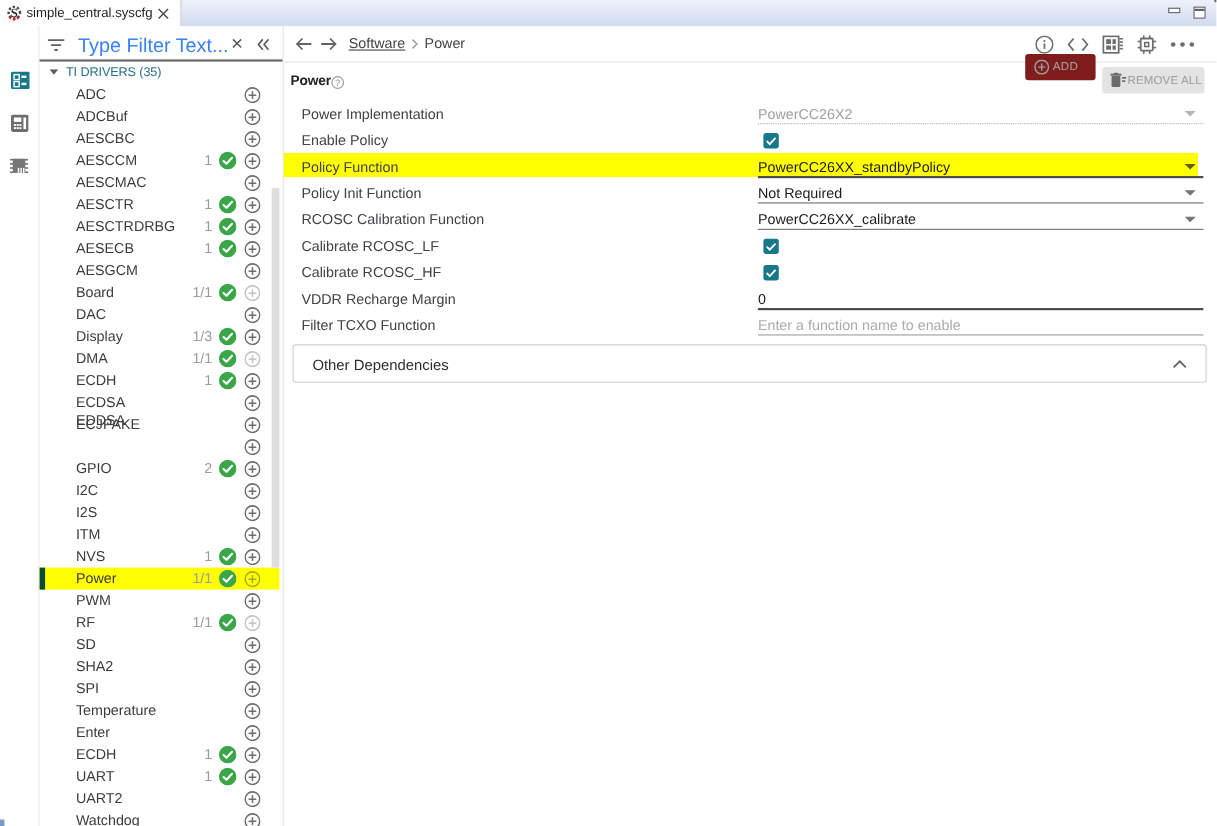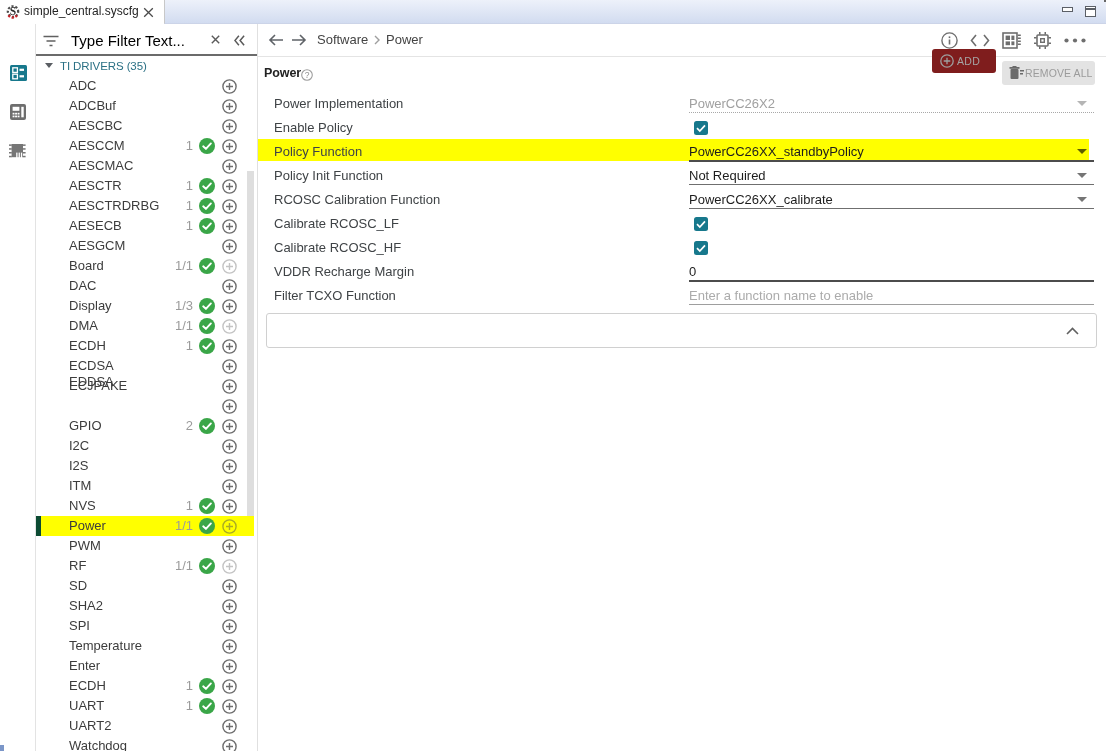--- a/index.html
+++ b/index.html
@@ -82,21 +82,21 @@
   </svg>
 </div>
 
 <div class="abs" style="left:36px;top:24px;width:221px;height:727px;background:#fff;">
 
   <svg class="abs" style="left:7px;top:11px" width="16" height="13" viewBox="0 0 16 13">
     <g stroke="#616161" stroke-width="1.7">
       <path d="M0.5 1.5 H15.5 M3.5 6 H12.5 M6.5 10.5 H9.5"></path>
     </g>
   </svg>
-  <div class="abs" style="left:35px;top:4px;height:26px;line-height:26px;font-size:15px;color:#000000;text-align:right;">Type Filter Text...</div>
+  <div class="abs" style="left:35px;top:4px;height:26px;line-height:26px;font-size:18px;color:#3b82f6;text-align:right;">Type Filter Text...</div>
   <svg class="abs" style="left:175px;top:10.5px" width="9" height="9" viewBox="0 0 9 9">
     <path d="M0.8 0.8 L8.2 8.2 M8.2 0.8 L0.8 8.2" stroke="#5a5a5a" stroke-width="1.4"></path>
   </svg>
   <svg class="abs" style="left:198px;top:11px" width="11" height="11" viewBox="0 0 11 11">
     <path d="M4.9 0.8 L0.9 5.5 L4.9 10.2 M10.1 0.8 L6.1 5.5 L10.1 10.2" stroke="#5a5a5a" stroke-width="1.5" fill="none"></path>
   </svg>
   <div class="abs" style="left:0;top:30px;width:221px;height:2px;background:#6b6b6b;"></div>
 
   <div class="abs" style="left:0;top:32px;width:221px;height:695px;">
   </div>
@@ -358,21 +358,21 @@
 
 <div class="abs" style="left:258px;top:24px;width:848px;height:727px;background:#fff;">
 
   <div class="abs" style="left:0;top:0;width:848px;height:33px;border-bottom:1px solid #e4e4e4;"></div>
   <svg class="abs" style="left:10px;top:9px" width="16" height="14" viewBox="0 0 16 14">
     <path d="M15 7 H2 M7 2 L2 7 L7 12" stroke="#5f6368" stroke-width="1.6" fill="none"></path>
   </svg>
   <svg class="abs" style="left:33px;top:9px" width="16" height="14" viewBox="0 0 16 14">
     <path d="M1 7 H14 M9 2 L14 7 L9 12" stroke="#5f6368" stroke-width="1.6" fill="none"></path>
   </svg>
-  <div class="abs" style="left:59px;top:6px;height:20px;line-height:20px;font-size:13px;color:#444;">Software</div>
+  <div class="abs" style="left:59px;top:6px;height:20px;line-height:20px;font-size:13px;color:#444;text-decoration:underline;">Software</div>
   <svg class="abs" style="left:116px;top:11px" width="6" height="10" viewBox="0 0 6 10">
       <path d="M1 1 L5 5 L1 9" stroke="#9e9e9e" stroke-width="1.4" fill="none"></path>
     </svg>
   <div class="abs" style="left:128px;top:6px;height:20px;line-height:20px;font-size:13px;color:#444;">Power</div>
 
   <svg class="abs" style="left:683px;top:8px" width="17" height="17" viewBox="0 0 17 17">
     <circle cx="8.5" cy="8.5" r="7.6" fill="none" stroke="#6e6e6e" stroke-width="1.4"></circle>
     <rect x="7.7" y="7.5" width="1.6" height="5" fill="#6e6e6e"></rect>
       <rect x="7.7" y="4.4" width="1.6" height="1.7" fill="#6e6e6e"></rect>
   </svg>
@@ -474,18 +474,19 @@
 
 <div class="lab" style="top:262px">VDDR Recharge Margin</div>
 <div class="val" style="top:262px;">0</div>
 <div class="abs" style="left:689px;top:280px;width:405px;height:1.5px;background:#4c4c4c;"></div>
 
 <div class="lab" style="top:286px">Filter TCXO Function</div>
 <div class="val" style="top:286px;color:#ababab;">Enter a function name to enable</div>
 <div class="abs" style="left:689px;top:304px;width:405px;height:1px;background:#9e9e9e;"></div>
 
 <div class="abs" style="left:266px;top:313px;width:831px;height:35px;border:1px solid #d0d0d0;border-radius:3px;">
+  <div class="abs" style="left:17px;top:0;height:35px;line-height:35px;font-size:13.5px;color:#2d2d2d;">Other Dependencies</div>
   <svg class="abs" style="left:799px;top:13px" width="13" height="8" viewBox="0 0 13 8">
     <path d="M1 7 L6.5 1.5 L12 7" stroke="#616161" stroke-width="1.6" fill="none"></path>
   </svg>
 </div>
 
 <div class="abs" style="left:0;top:745px;width:4px;height:6px;background:#7b96c8;"></div>
 
 </body></html>

